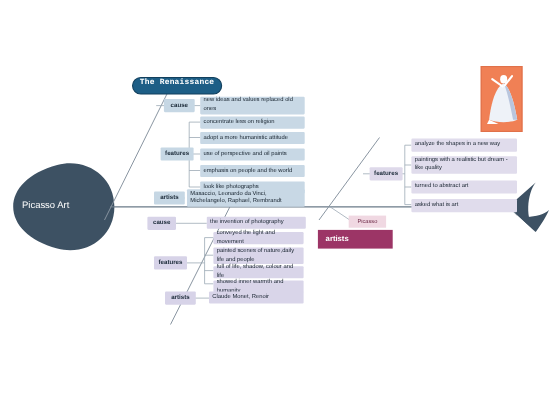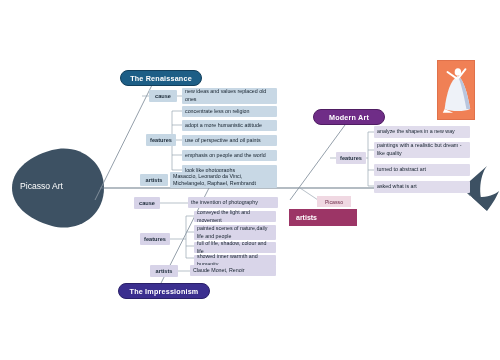--- a/index.html
+++ b/index.html
@@ -14,23 +14,24 @@
   #wires{position:absolute;left:0;top:0;width:500px;height:360px;pointer-events:none;}
 
   
   .pill{
     position:absolute;
     border-radius:11px;
     color:#ffffff;
     font-size:7.2px;
     font-weight:bold;
     letter-spacing:.2px;
-    display:flex;align-items:center;justify-content:center;
+    display:flex;align-items:flex-start;justify-content:center;
     white-space:nowrap;
     box-sizing:border-box;
+    font-family:Liberation Mono, monospace;
   }
   .pill.teal{background:#1d5e86;border:1.2px solid #123f5c;}
   .pill.purple{background:#6f2d87;border:1.2px solid #4f1d62;}
   .pill.indigo{background:#3b2f8f;border:1.2px solid #2a2069;}
 
   
   .chip{
     position:absolute;
     font-size:5.6px;
     color:#1b2a38;
@@ -224,27 +225,21 @@
     <span>showed inner warmth and humanity</span>
   </div>
 
   <div class="chip imp bold" style="left:150px;top:265px;width:28px;height:12px;">
     <span>artists</span>
   </div>
   <div class="box imp" style="left:190px;top:265px;width:86px;height:11px;">
     <span>Claude Monet, Renoir</span>
   </div>
 
-  <div class="pill indigo" style="left:118px;top:283px;width:92px;height:16px;">
-    <span>The Impressionism</span>
-  </div>
-
-  <div class="pill purple" style="left:313px;top:109px;width:72px;height:16px;">
-    <span>Modern Art</span>
-  </div>
+
 
   <div class="chip lav bold" style="left:336px;top:152px;width:30px;height:12px;">
     <span>features</span>
   </div>
   <div class="box lav" style="left:374px;top:126px;width:96px;height:12px;">
     <span>analyze the shapes in a new way</span>
   </div>
   <div class="box lav" style="left:374px;top:142px;width:96px;height:16px;">
     <span>paintings with a realistic but dream -like quality</span>
   </div>

